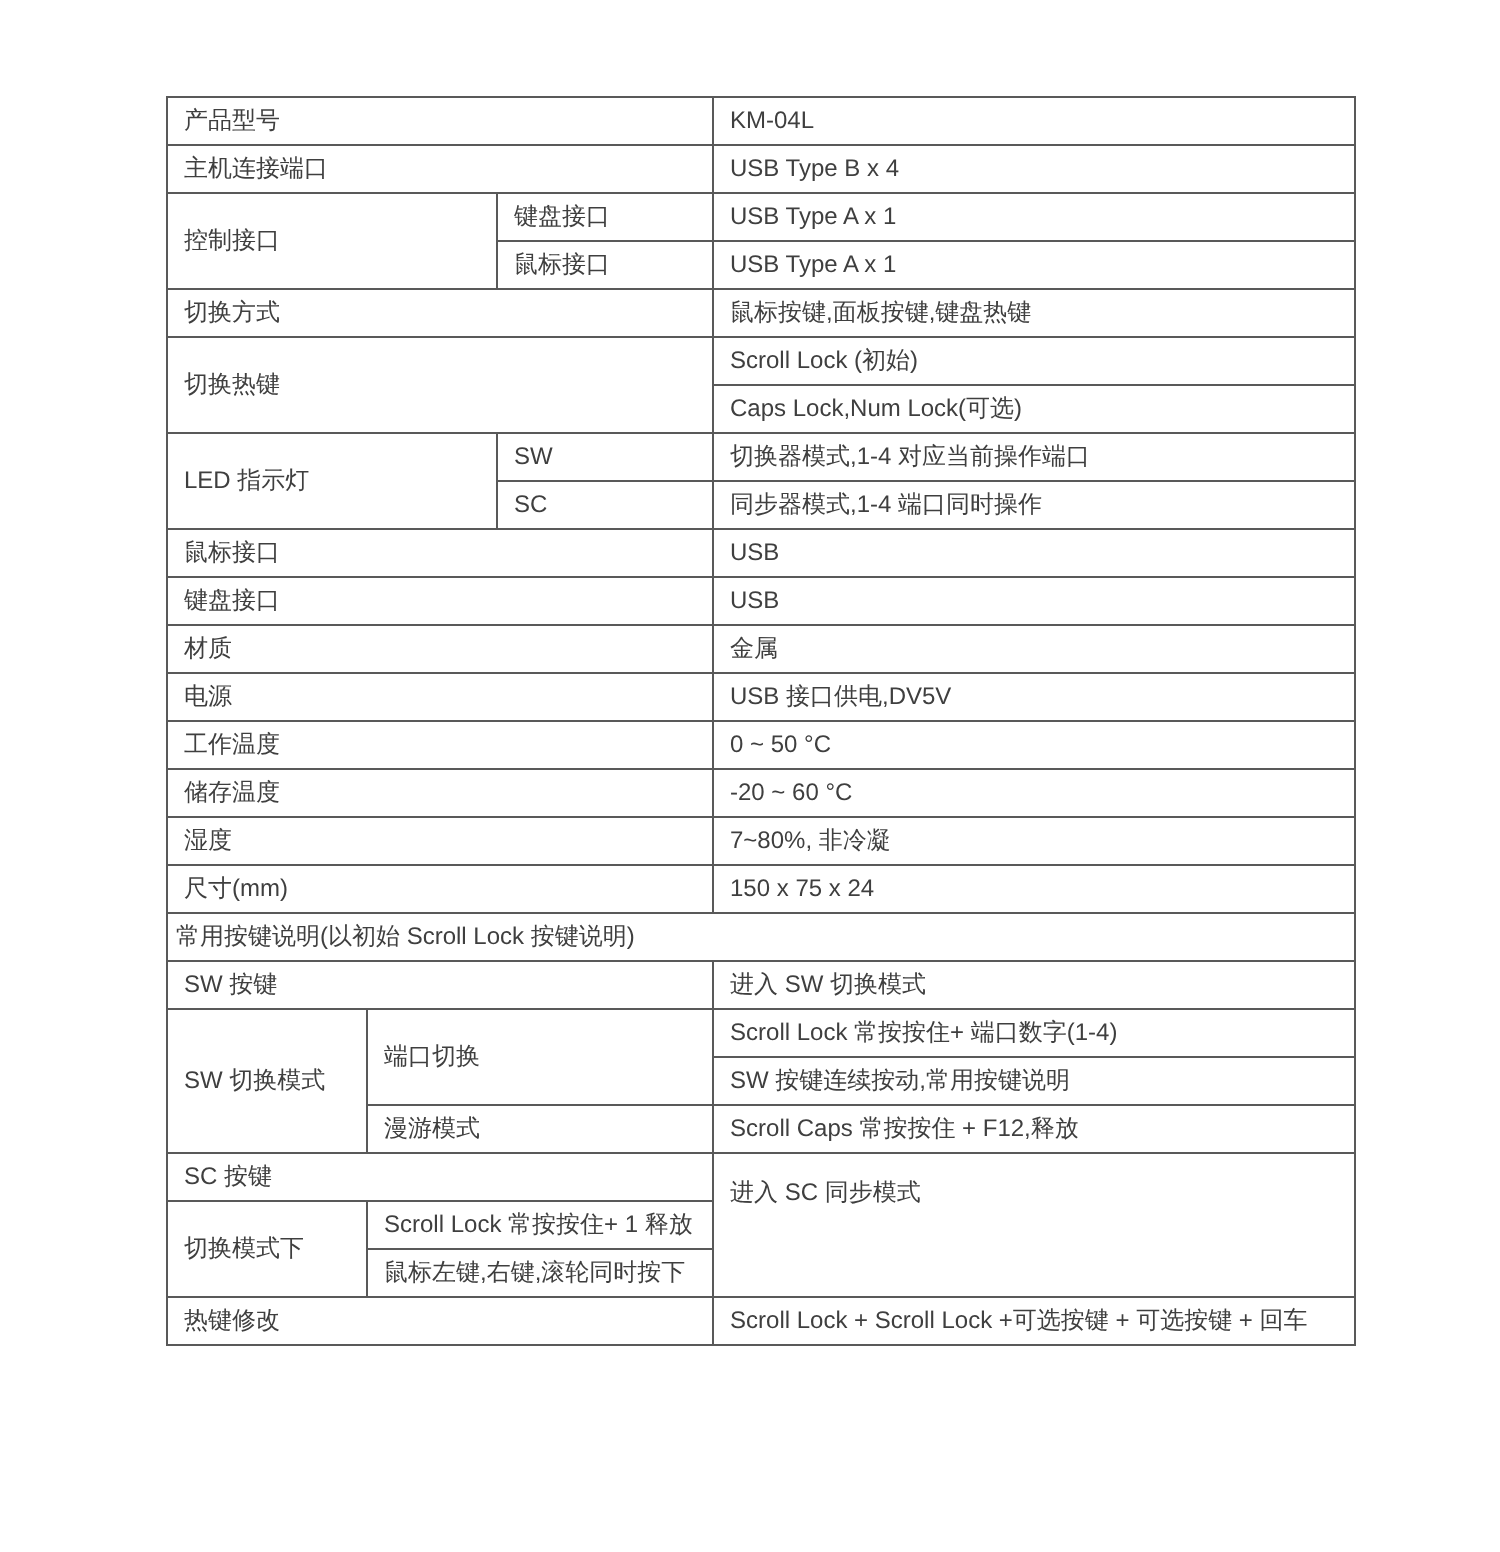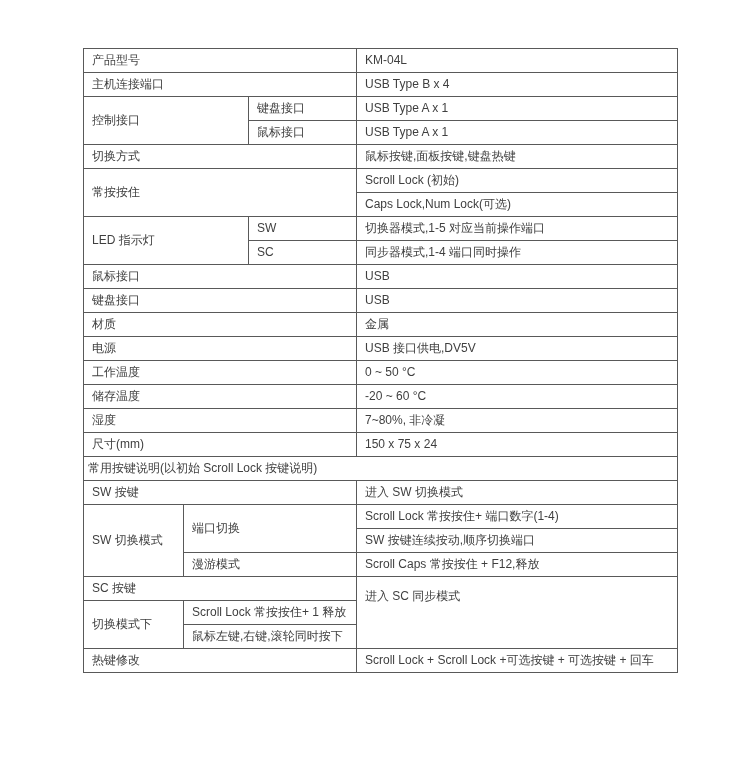--- a/index.html
+++ b/index.html
@@ -52,30 +52,30 @@
     </tr>
     <tr>
       <td>鼠标接口</td>
       <td>USB Type A x 1</td>
     </tr>
     <tr>
       <td colspan="2">切换方式</td>
       <td>鼠标按键,面板按键,键盘热键</td>
     </tr>
     <tr>
-      <td colspan="2" rowspan="2">常按按住</td>
+      <td colspan="2" rowspan="2">切换热键</td>
       <td>Scroll Lock (初始)</td>
     </tr>
     <tr>
       <td>Caps Lock,Num Lock(可选)</td>
     </tr>
     <tr>
       <td rowspan="2">LED 指示灯</td>
       <td>SW</td>
-      <td>切换器模式,1-5 对应当前操作端口</td>
+      <td>切换器模式,1-4 对应当前操作端口</td>
     </tr>
     <tr>
       <td>SC</td>
       <td>同步器模式,1-4 端口同时操作</td>
     </tr>
     <tr>
       <td colspan="2">鼠标接口</td>
       <td>USB</td>
     </tr>
     <tr>
@@ -122,21 +122,21 @@
         <tr>
       <td colspan="2">SW 按键</td>
       <td>进入 SW 切换模式</td>
     </tr>
     <tr>
       <td rowspan="3">SW 切换模式</td>
       <td rowspan="2">端口切换</td>
       <td>Scroll Lock 常按按住+ 端口数字(1-4)</td>
     </tr>
     <tr>
-      <td>SW 按键连续按动,顺序切换端口</td>
+      <td>SW 按键连续按动,常用按键说明</td>
     </tr>
     <tr>
       <td>漫游模式</td>
       <td>Scroll Caps 常按按住 + F12,释放</td>
     </tr>
     <tr>
       <td colspan="2">SC 按键</td>
       <td rowspan="3" class="vtop">进入 SC 同步模式</td>
     </tr>
     <tr>

